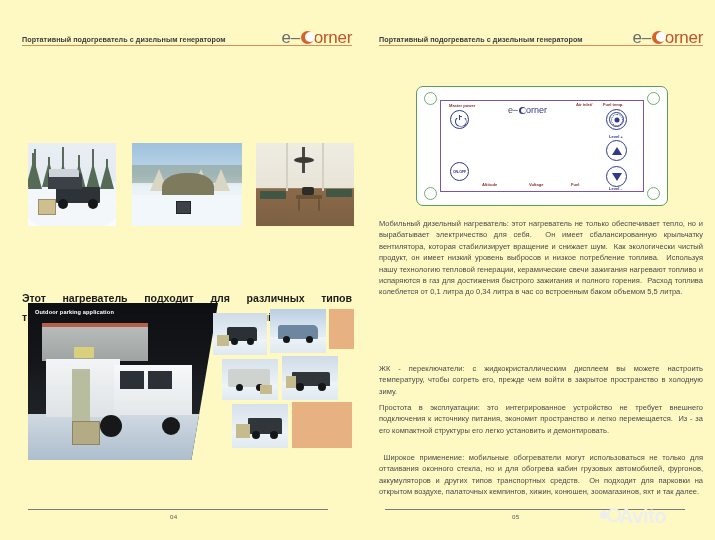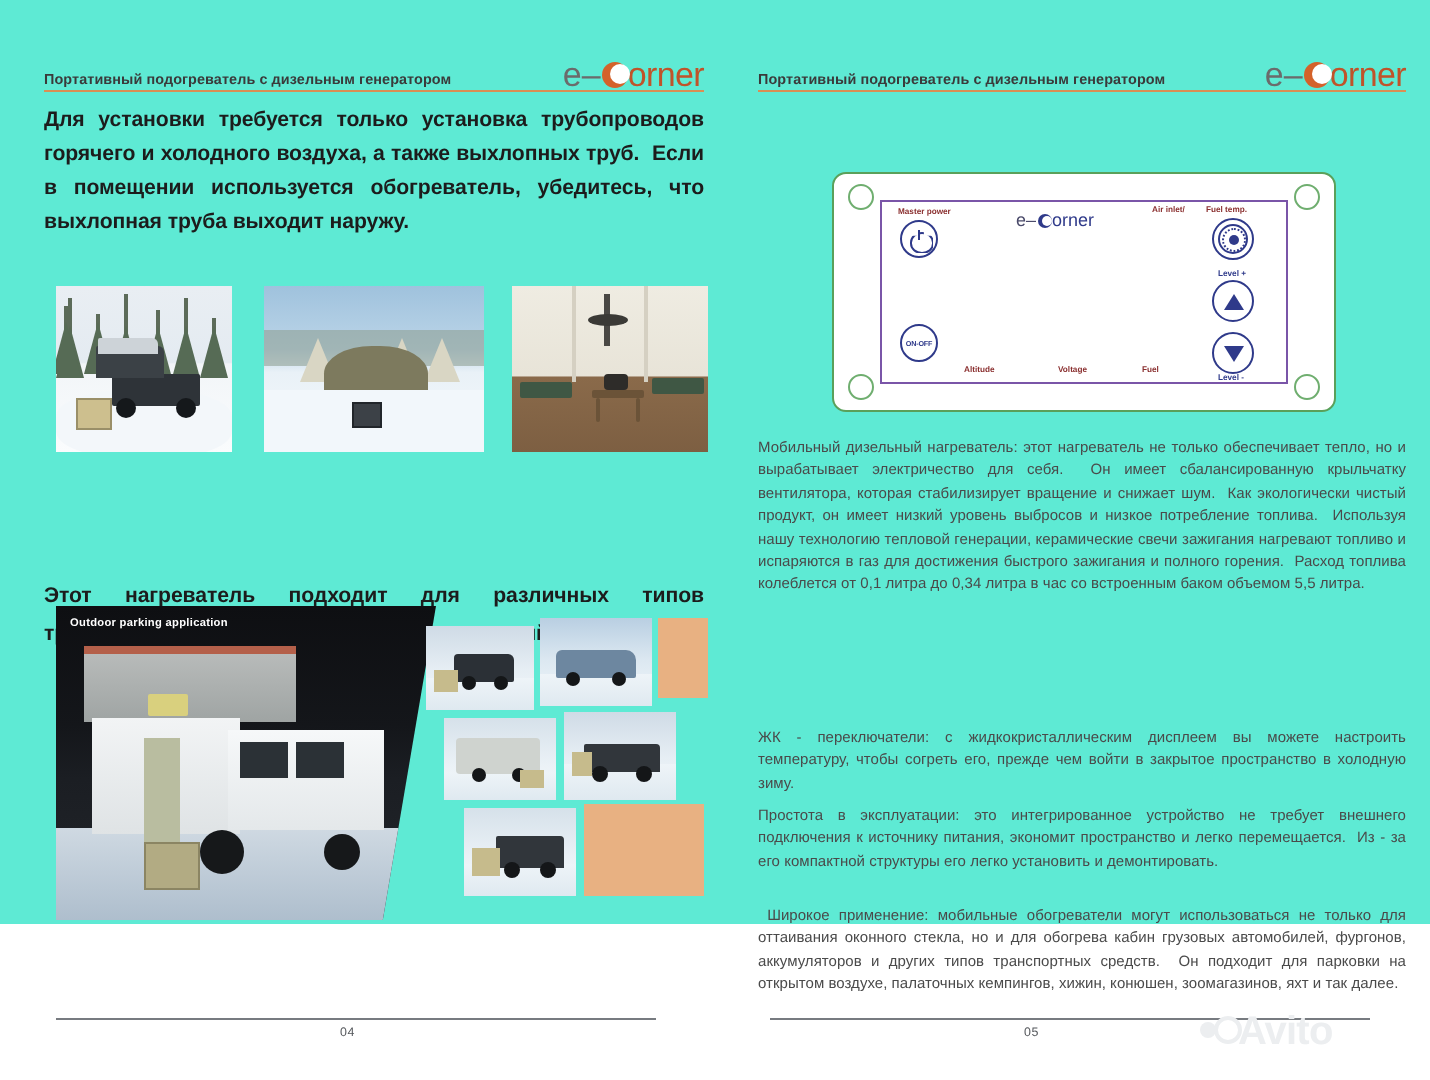--- a/index.html
+++ b/index.html
@@ -4,21 +4,21 @@
 <style>
   html,body{margin:0;padding:0;}
   body{
     width:715px;height:540px;background:#ffffff;overflow:hidden;
     font-family:"Liberation Sans","DejaVu Sans",sans-serif;
     -webkit-font-smoothing:antialiased;
   }
   .spread{position:relative;width:715px;height:540px;background:#fff;}
 
   
-  .page{position:absolute;top:0;height:462px;background:#5eead4;}
+  .page{position:absolute;top:0;height:540px;background:#fef9c3;}
   .page-left{left:0;width:370px;}
   .page-right{left:370px;width:345px;}
 
   
   .runhead{position:absolute;display:flex;align-items:flex-end;justify-content:space-between;}
   .runhead-title{
     font-size:7.2px;font-weight:bold;color:#3a3a3a;letter-spacing:.05px;
     white-space:nowrap;padding-bottom:2px;
   }
   .logo{display:flex;align-items:center;white-space:nowrap;}
@@ -208,21 +208,20 @@
         <span class="logo-e">e</span>
         <span class="logo-dash">–</span>
         <span class="logo-moon">
             <i></i>
           </span>
         <span class="logo-rest">orner</span>
       </div>
     </div>
     <div class="head-rule" style="left:22px;top:45px;width:330px;"></div>
 
-    <div class="ltext" style="left:22px;top:52px;width:330px;">Для установки требуется только установка трубопроводов горячего и холодного воздуха, а также выхлопных труб.&nbsp; Если в помещении используется обогреватель, убедитесь, что выхлопная труба выходит наружу.</div>
 
     <div class="ph ph-truck" style="left:28px;top:143px;width:88px;height:83px;">
       <div class="pine" style="left:6px;top:6px;width:2px;height:40px;"></div>
       <div class="pine" style="left:4px;top:10px;width:2px;height:34px;"></div>
       <div class="pine" style="left:20px;top:14px;width:2px;height:30px;"></div>
       <div class="pine" style="left:34px;top:4px;width:2px;height:42px;"></div>
       <div class="pine" style="left:50px;top:12px;width:2px;height:34px;"></div>
       <div class="pine" style="left:64px;top:6px;width:2px;height:40px;"></div>
       <div class="pine" style="left:78px;top:16px;width:2px;height:30px;"></div>
       <div class="snowcap" style="left:0;top:52px;width:88px;height:34px;background:#f3f7fa;"></div>

